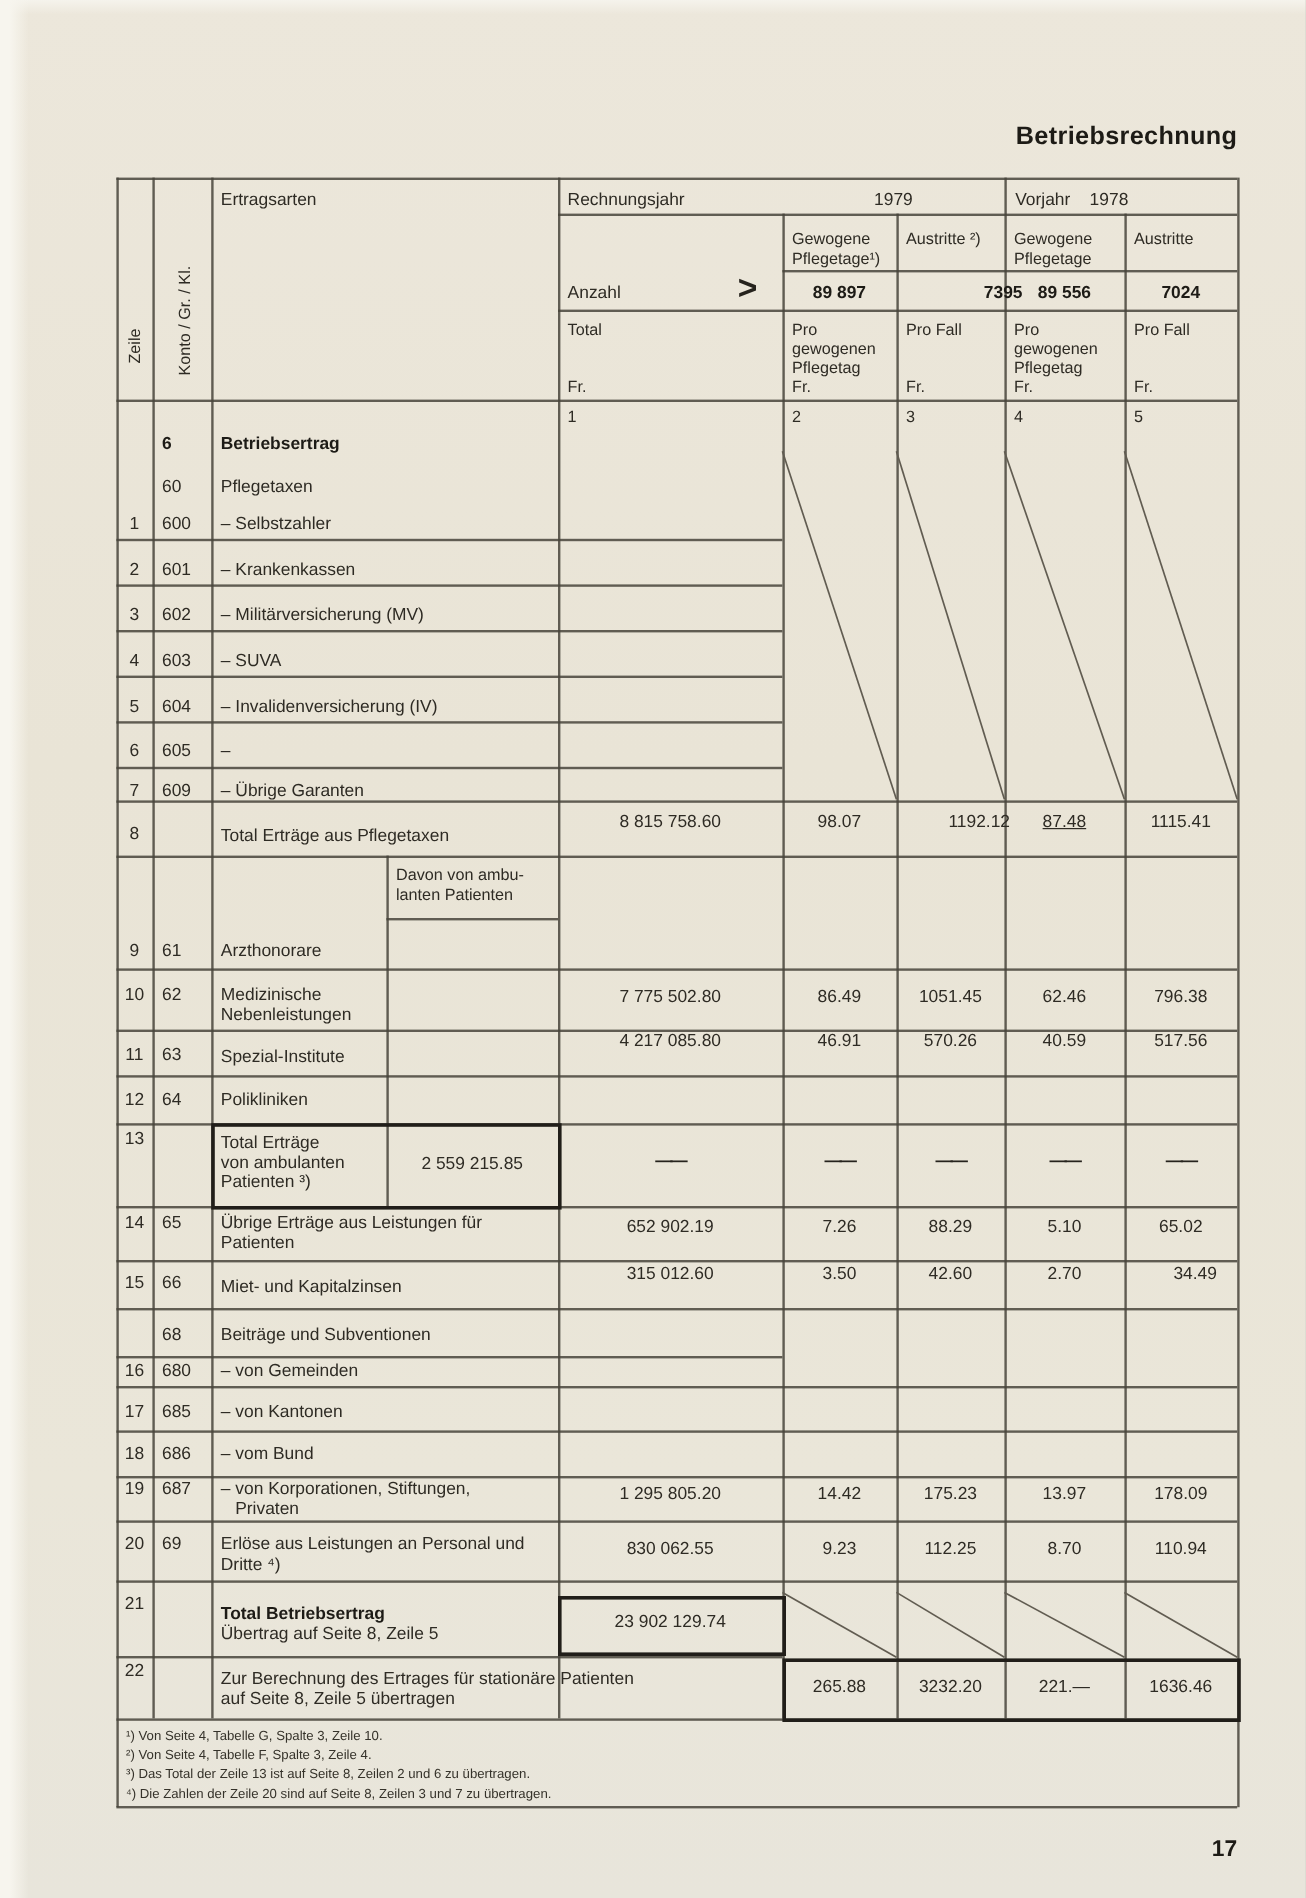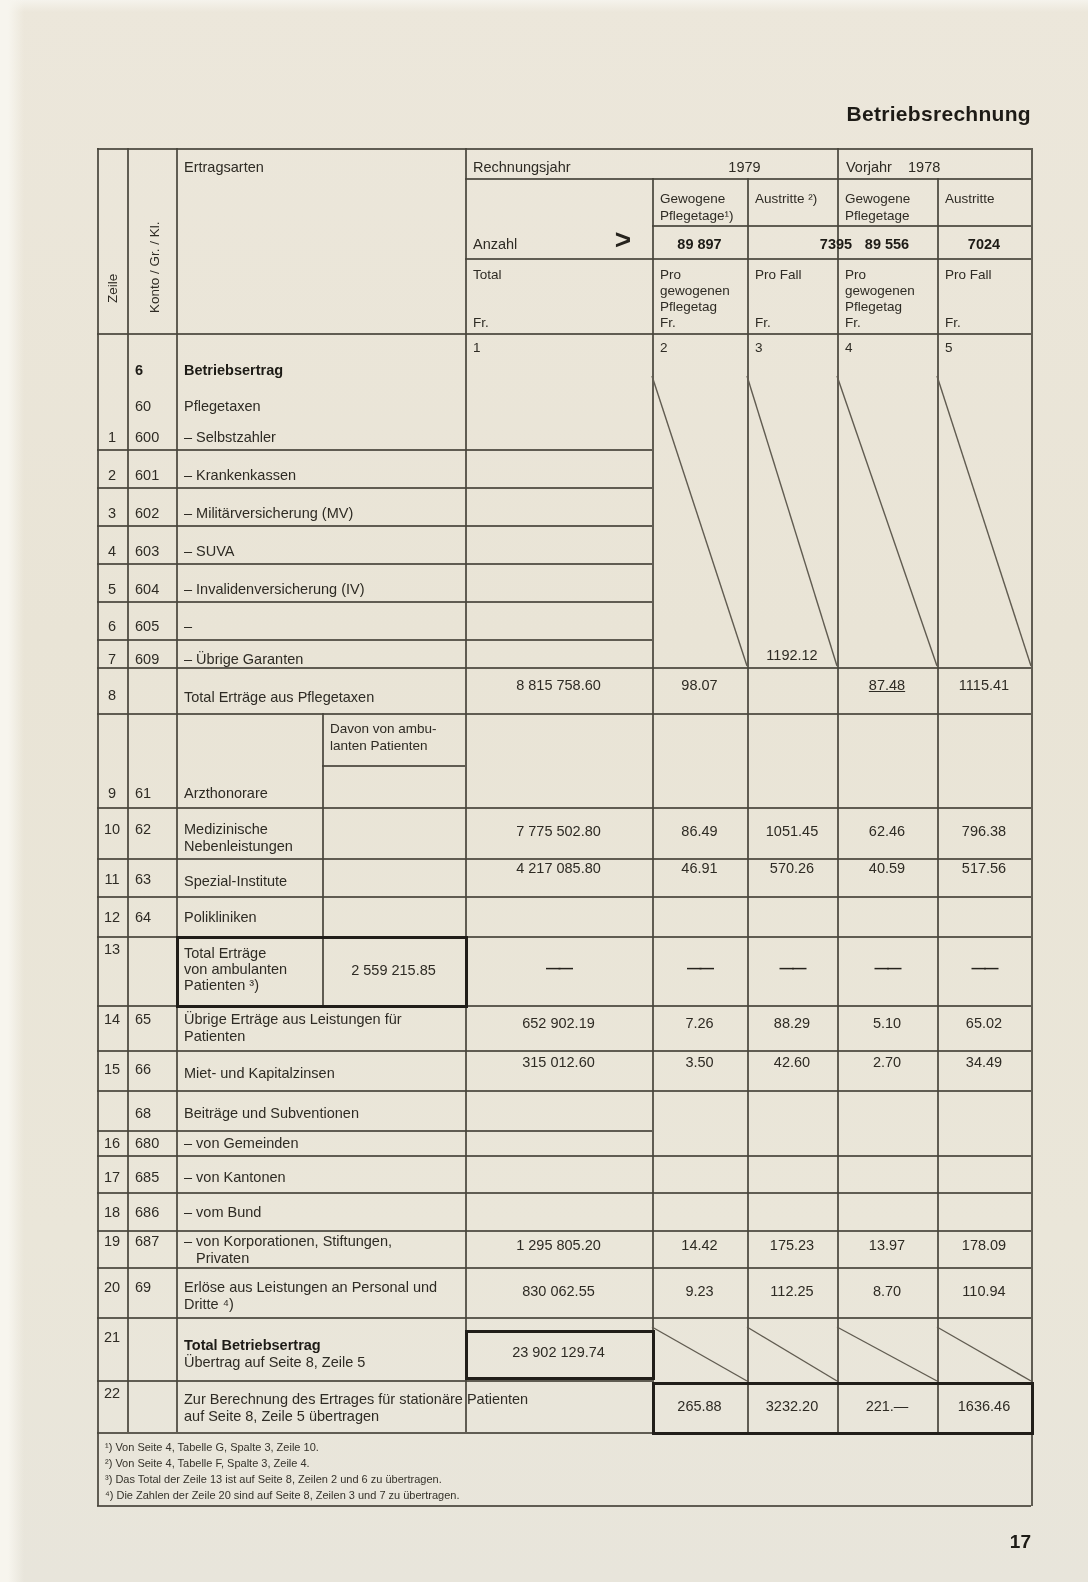--- a/index.html
+++ b/index.html
@@ -175,21 +175,21 @@
   <div class="t lcell" style="top:619px;">–</div>
 
   <div class="t zcell" style="top:652px;">7</div>
   <div class="t kcell" style="top:652px;">609</div>
   <div class="t lcell" style="top:652px;">– Übrige Garanten</div>
 
   <div class="t zcell" style="top:688px;">8</div>
   <div class="t lcell" style="top:690px;">Total Erträge aus Pflegetaxen</div>
   <div class="t col1v" style="top:678px;">8 815 758.60</div>
   <div class="t col2v" style="top:678px;">98.07</div>
-  <div class="t col3v" style="top:648px;">1192.12</div>
+  <div class="t col3v" style="top:678px;padding-left:24px;">1192.12</div>
   <div class="t col4v" style="top:678px;text-decoration:underline;">87.48</div>
   <div class="t col5v" style="top:678px;">1115.41</div>
 
   <div class="t sm" style="left:330px;top:722px;">Davon von ambu-</div>
   <div class="t sm" style="left:330px;top:739px;">lanten Patienten</div>
 
   <div class="t zcell" style="top:786px;">9</div>
   <div class="t kcell" style="top:786px;">61</div>
   <div class="t lcell" style="top:786px;">Arzthonorare</div>
 
@@ -237,21 +237,21 @@
   <div class="t col4v" style="top:1016px;">5.10</div>
   <div class="t col5v" style="top:1016px;">65.02</div>
 
   <div class="t zcell" style="top:1062px;">15</div>
   <div class="t kcell" style="top:1062px;">66</div>
   <div class="t lcell" style="top:1066px;">Miet- und Kapitalzinsen</div>
   <div class="t col1v" style="top:1055px;">315 012.60</div>
   <div class="t col2v" style="top:1055px;">3.50</div>
   <div class="t col3v" style="top:1055px;">42.60</div>
   <div class="t col4v" style="top:1055px;">2.70</div>
-  <div class="t col5v" style="top:1055px;">34.49</div>
+  <div class="t col5v" style="top:1055px;margin-left:12px;">34.49</div>
 
   <div class="t kcell" style="top:1106px;">68</div>
   <div class="t lcell" style="top:1106px;">Beiträge und Subventionen</div>
 
   <div class="t zcell" style="top:1136px;">16</div>
   <div class="t kcell" style="top:1136px;">680</div>
   <div class="t lcell" style="top:1136px;">– von Gemeinden</div>
 
   <div class="t zcell" style="top:1170px;">17</div>
   <div class="t kcell" style="top:1170px;">685</div>

